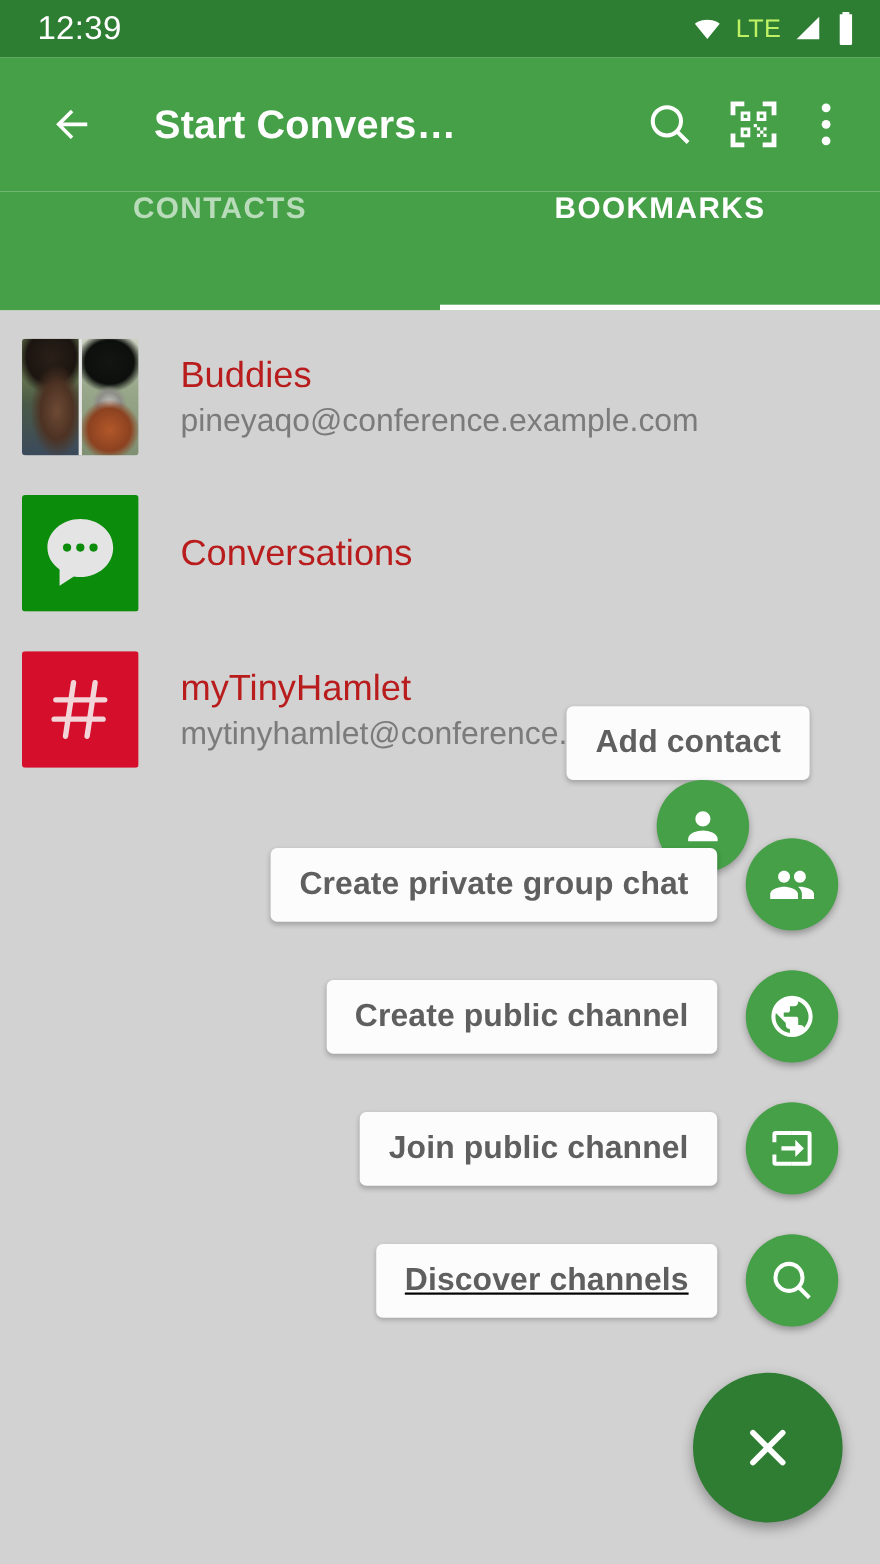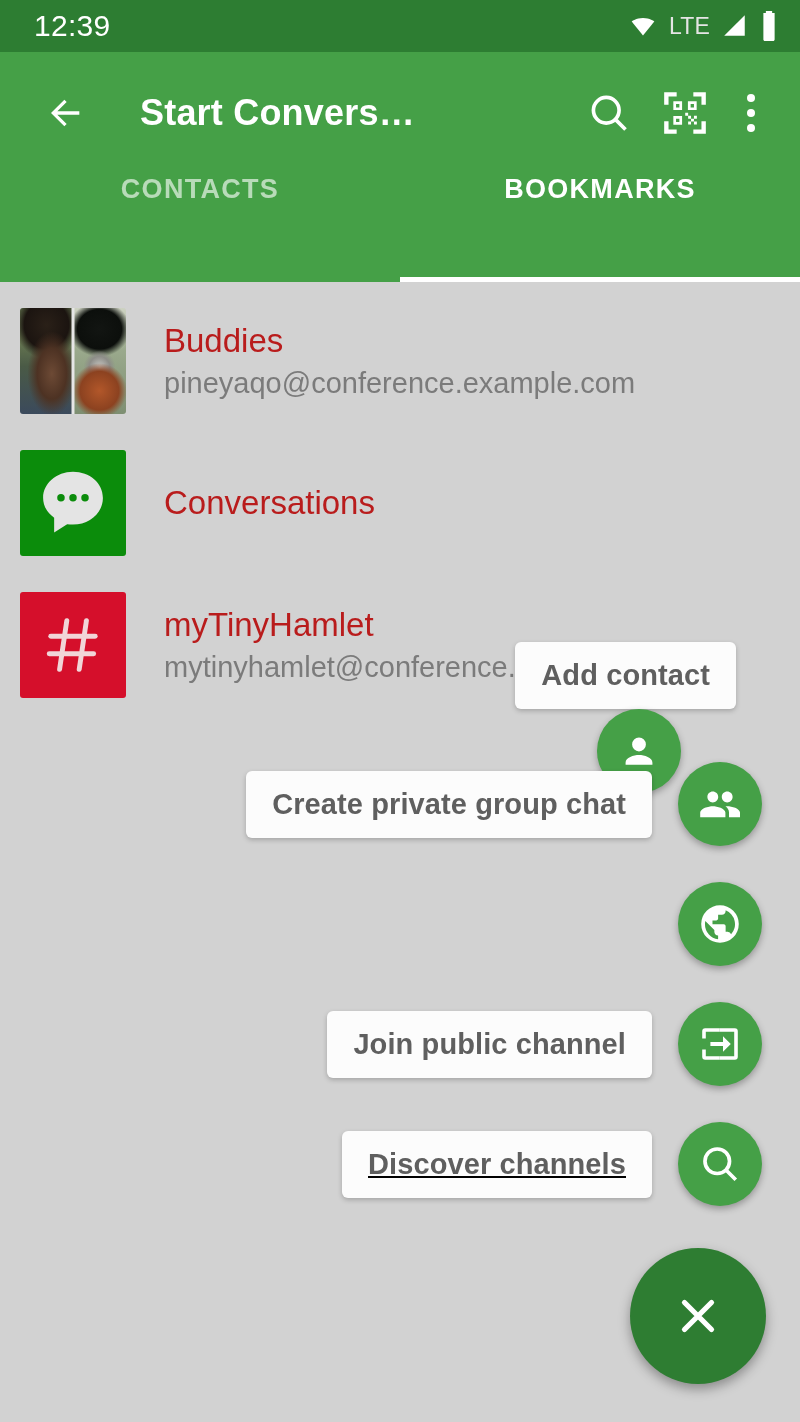--- a/index.html
+++ b/index.html
@@ -33,21 +33,21 @@
     font-size: 30px;
     letter-spacing: 0.3px;
   }
   .status-icons {
     display: flex;
     align-items: center;
     gap: 11px;
   }
   .status-icons svg { display: block; }
   .lte-text {
-    color: #e5e5e5;
+    color: #bef264;
     font-size: 23px;
     letter-spacing: 0.2px;
   }
 
   
   .app-bar {
     height: 122px;
     background: #45A047;
     display: flex;
     align-items: center;
@@ -378,20 +378,21 @@
     <div class="sd-item" style="top: 480px;">
       <div class="sd-label">Create private group chat</div>
       <div class="mini-fab">
         <svg width="48" height="48" viewBox="0 0 24 24">
             <path fill="#ffffff" d="M15.6 11.2c1.5 0 2.7-1.2 2.7-2.7s-1.2-2.7-2.7-2.7-2.7 1.2-2.7 2.7 1.2 2.7 2.7 2.7zm-7.2 0c1.5 0 2.7-1.2 2.7-2.7S9.9 5.8 8.4 5.8 5.7 7 5.7 8.5s1.2 2.7 2.7 2.7zm0 1.9c-2.1 0-6.3 1.1-6.3 3.2v2.3h12.6v-2.3c0-2.1-4.2-3.2-6.3-3.2zm7.2 0c-.26 0-.56.02-.87.05 1.04.76 1.77 1.77 1.77 3.15v2.3H22v-2.3c0-2.1-4.2-3.2-6.4-3.2z"></path>
           </svg>
       </div>
     </div>
 
     <div class="sd-item" style="top: 600px;">
+      <div class="sd-label">Create public channel</div>
       <div class="mini-fab">
         <svg width="46" height="46" viewBox="0 0 24 24">
             <path fill="#ffffff" d="M12 2.2A9.8 9.8 0 1 0 12 21.8 9.8 9.8 0 0 0 12 2.2zm-.98 17.7a7.85 7.85 0 0 1-6.87-7.8c0-.6.08-1.17.2-1.72l4.7 4.7v.98c0 1.08.87 1.96 1.96 1.96v1.88zm6.76-2.5a1.93 1.93 0 0 0-1.86-1.34h-.98V13.1c0-.54-.44-.98-.98-.98H8.08v-1.96h1.96c.54 0 .98-.44.98-.98V7.22h1.96c1.08 0 1.96-.88 1.96-1.96v-.4a7.84 7.84 0 0 1 2.85 12.54z"></path>
           </svg>
       </div>
     </div>
 
     <div class="sd-item" style="top: 720px;">
       <div class="sd-label">Join public channel</div>
       <div class="mini-fab">

